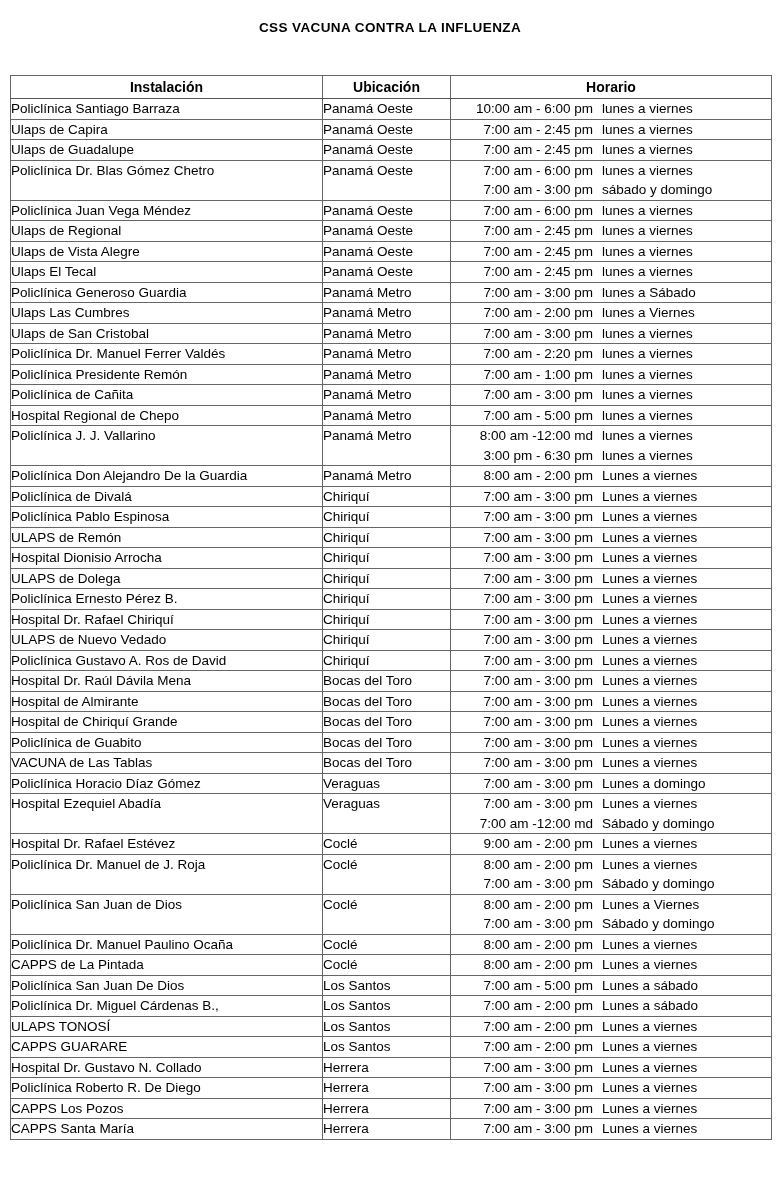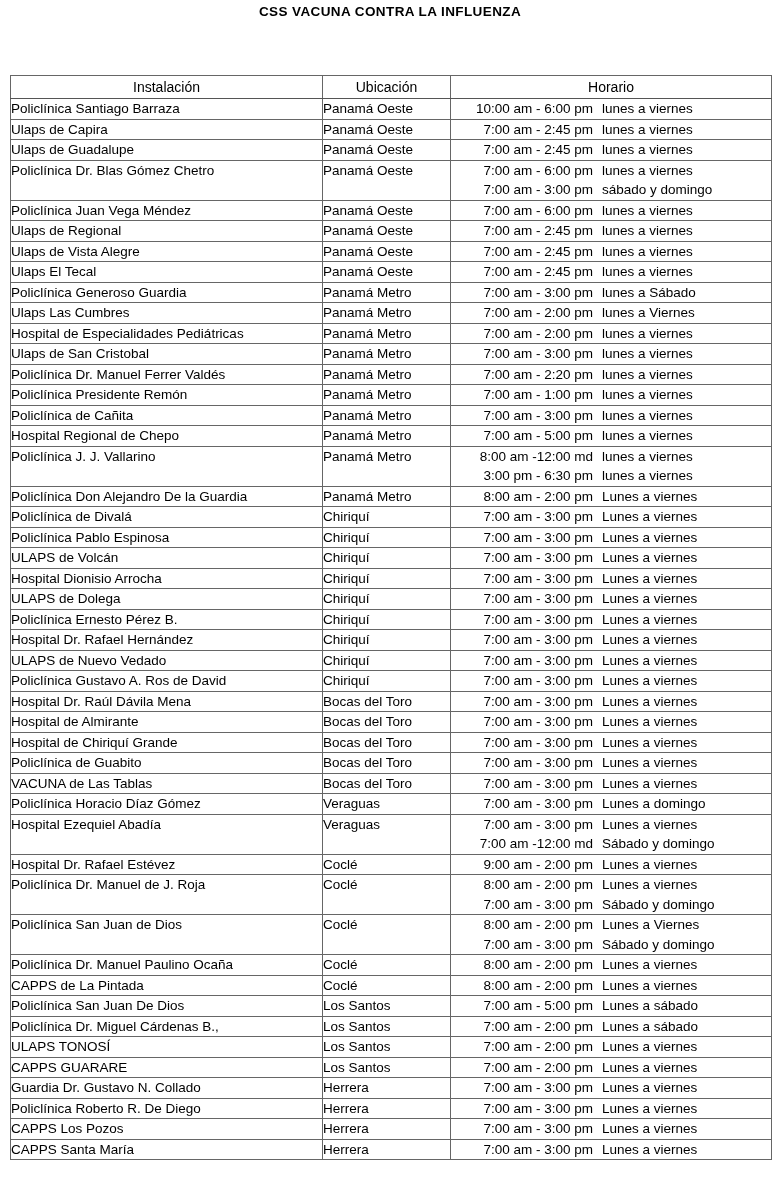--- a/index.html
+++ b/index.html
@@ -17,21 +17,21 @@
     -webkit-font-smoothing: none;
   }
   .page {
     position: relative;
     width: 780px;
     height: 1199px;
     box-sizing: border-box;
   }
   .doc-title {
     position: absolute;
-    top: 4px;
+    top: 20px;
     left: 0;
     width: 780px;
     text-align: center;
     font-size: 13.5px;
     font-weight: bold;
     letter-spacing: 0.4px;
     line-height: 16px;
   }
   .table-wrap {
     position: absolute;
@@ -53,21 +53,21 @@
   table.grid td {
     border: 1px solid #666666;
     padding: 0;
     vertical-align: top;
     font-size: 13.5px;
     line-height: 19.5px;
     height: 19.5px;
   }
   table.grid thead th {
     text-align: center;
-    font-weight: normal;
+    font-weight: bold;
     font-size: 14px;
     height: 22px;
     line-height: 22px;
     border-bottom: 1.5px solid #555555;
   }
   .cell-inst {
     padding-left: 5px;
     white-space: nowrap;
     overflow: hidden;
     margin-top: 23px;
@@ -188,27 +188,20 @@
             </td>
           </tr>
           <tr>
             <td class="cell-inst">Ulaps Las Cumbres</td>
             <td class="cell-ubic">Panamá Metro</td>
             <td class="cell-hora">
               <span class="sched-line"><span class="sched-time">7:00 am -  2:00 pm</span><span class="sched-days">lunes a Viernes</span></span>
             </td>
           </tr>
           <tr>
-            <td class="cell-inst">Hospital de Especialidades Pediátricas</td>
-            <td class="cell-ubic">Panamá Metro</td>
-            <td class="cell-hora">
-              <span class="sched-line"><span class="sched-time">7:00 am -  2:00 pm</span><span class="sched-days">lunes a viernes</span></span>
-            </td>
-          </tr>
-          <tr>
             <td class="cell-inst">Ulaps de San Cristobal</td>
             <td class="cell-ubic">Panamá Metro</td>
             <td class="cell-hora">
               <span class="sched-line"><span class="sched-time">7:00 am -  3:00 pm</span><span class="sched-days">lunes a viernes</span></span>
             </td>
           </tr>
           <tr>
             <td class="cell-inst">Policlínica Dr. Manuel Ferrer Valdés</td>
             <td class="cell-ubic">Panamá Metro</td>
             <td class="cell-hora">
@@ -259,21 +252,21 @@
             </td>
           </tr>
           <tr>
             <td class="cell-inst">Policlínica Pablo Espinosa</td>
             <td class="cell-ubic">Chiriquí</td>
             <td class="cell-hora">
               <span class="sched-line"><span class="sched-time">7:00 am -  3:00 pm</span><span class="sched-days">Lunes a viernes</span></span>
             </td>
           </tr>
           <tr>
-            <td class="cell-inst">ULAPS de Volcán</td>
+            <td class="cell-inst">ULAPS de Remón</td>
             <td class="cell-ubic">Chiriquí</td>
             <td class="cell-hora">
               <span class="sched-line"><span class="sched-time">7:00 am -  3:00 pm</span><span class="sched-days">Lunes a viernes</span></span>
             </td>
           </tr>
           <tr>
             <td class="cell-inst">Hospital Dionisio Arrocha</td>
             <td class="cell-ubic">Chiriquí</td>
             <td class="cell-hora">
               <span class="sched-line"><span class="sched-time">7:00 am -  3:00 pm</span><span class="sched-days">Lunes a viernes</span></span>
@@ -287,21 +280,21 @@
             </td>
           </tr>
           <tr>
             <td class="cell-inst">Policlínica Ernesto Pérez B.</td>
             <td class="cell-ubic">Chiriquí</td>
             <td class="cell-hora">
               <span class="sched-line"><span class="sched-time">7:00 am -  3:00 pm</span><span class="sched-days">Lunes a viernes</span></span>
             </td>
           </tr>
           <tr>
-            <td class="cell-inst">Hospital Dr. Rafael Hernández</td>
+            <td class="cell-inst">Hospital Dr. Rafael Chiriquí</td>
             <td class="cell-ubic">Chiriquí</td>
             <td class="cell-hora">
               <span class="sched-line"><span class="sched-time">7:00 am -  3:00 pm</span><span class="sched-days">Lunes a viernes</span></span>
             </td>
           </tr>
           <tr>
             <td class="cell-inst">ULAPS de Nuevo Vedado</td>
             <td class="cell-ubic">Chiriquí</td>
             <td class="cell-hora">
               <span class="sched-line"><span class="sched-time">7:00 am -  3:00 pm</span><span class="sched-days">Lunes a viernes</span></span>
@@ -423,21 +416,21 @@
             </td>
           </tr>
           <tr>
             <td class="cell-inst">CAPPS GUARARE</td>
             <td class="cell-ubic">Los Santos</td>
             <td class="cell-hora">
               <span class="sched-line"><span class="sched-time">7:00 am -  2:00 pm</span><span class="sched-days">Lunes a viernes</span></span>
             </td>
           </tr>
           <tr>
-            <td class="cell-inst">Guardia Dr. Gustavo N. Collado</td>
+            <td class="cell-inst">Hospital Dr. Gustavo N. Collado</td>
             <td class="cell-ubic">Herrera</td>
             <td class="cell-hora">
               <span class="sched-line"><span class="sched-time">7:00 am -  3:00 pm</span><span class="sched-days">Lunes a viernes</span></span>
             </td>
           </tr>
           <tr>
             <td class="cell-inst">Policlínica Roberto  R.  De Diego</td>
             <td class="cell-ubic">Herrera</td>
             <td class="cell-hora">
               <span class="sched-line"><span class="sched-time">7:00 am -  3:00 pm</span><span class="sched-days">Lunes a viernes</span></span>

